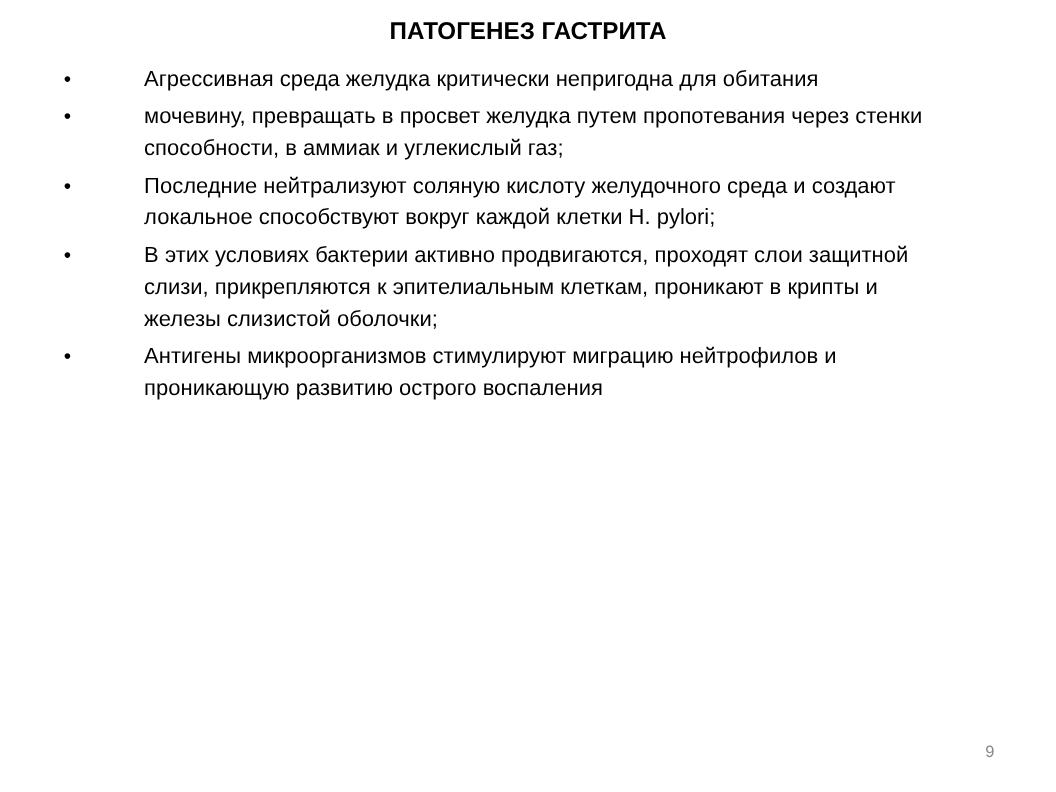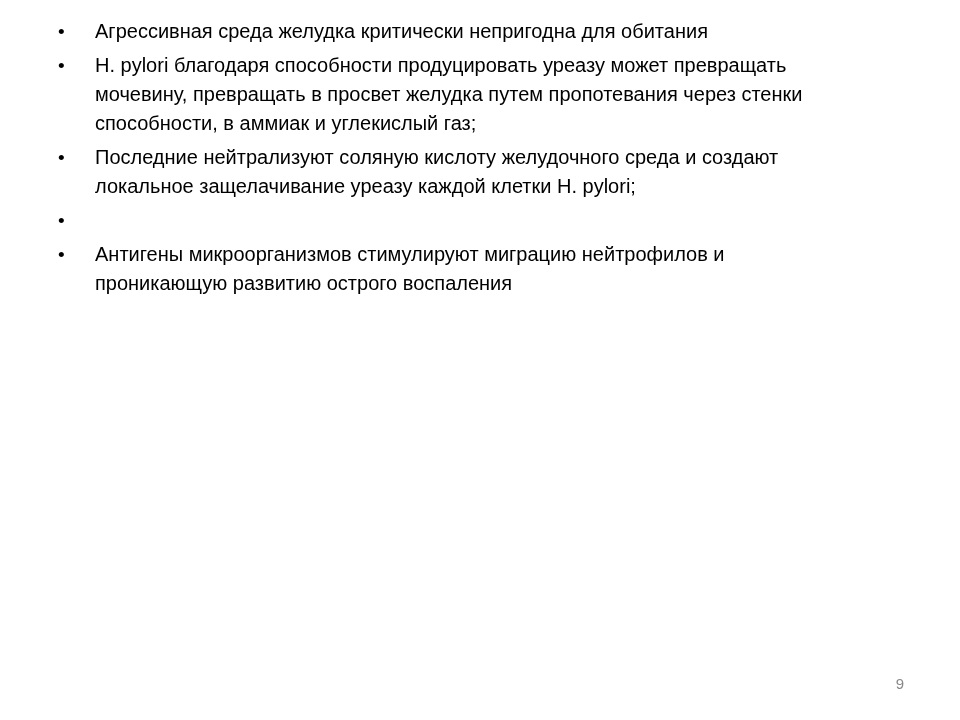--- a/index.html
+++ b/index.html
@@ -39,20 +39,21 @@
   }
   .bullet-marker {
     flex: 0 0 37px;
     width: 37px;
     font-size: 19px;
     line-height: 29px;
     color: #000000;
   }
   .bullet-text {
     flex: 1 1 auto;
+    margin-left: 36px;
   }
   .bullet-line {
     display: block;
     font-size: 20px;
     line-height: 29px;
     white-space: nowrap;
     color: #000000;
   }
   .page-number {
     position: absolute;
@@ -61,49 +62,54 @@
     font-size: 15px;
     line-height: 18px;
     color: #898989;
   }
 </style>
 </head>
 <body>
 
 <div class="slide">
 
+  <h1 class="slide-title">ПАТОГЕНЕЗ ГАСТРИТА</h1>
 
   <ul class="bullet-list">
 
     <li class="bullet-item">
       <span class="bullet-marker">•</span>
       <span class="bullet-text">
         <span class="bullet-line">Агрессивная среда желудка критически непригодна для обитания</span>
       </span>
     </li>
 
     <li class="bullet-item">
       <span class="bullet-marker">•</span>
       <span class="bullet-text">
-        <span class="bullet-line">H. pylori благодаря способности продуцировать уреазу может превращать</span>
         <span class="bullet-line">мочевину, превращать в просвет желудка путем пропотевания через стенки</span>
         <span class="bullet-line">способности, в аммиак и углекислый газ;</span>
       </span>
     </li>
 
     <li class="bullet-item">
       <span class="bullet-marker">•</span>
       <span class="bullet-text">
         <span class="bullet-line">Последние нейтрализуют соляную кислоту желудочного среда и создают</span>
-        <span class="bullet-line">локальное защелачивание уреазу каждой клетки H. pylori;</span>
+        <span class="bullet-line">локальное способствуют вокруг каждой клетки H. pylori;</span>
       </span>
     </li>
 
     <li class="bullet-item">
       <span class="bullet-marker">•</span>
+      <span class="bullet-text">
+        <span class="bullet-line">В этих условиях бактерии активно продвигаются, проходят слои защитной</span>
+        <span class="bullet-line">слизи, прикрепляются к эпителиальным клеткам, проникают в крипты и</span>
+        <span class="bullet-line">железы слизистой оболочки;</span>
+      </span>
     </li>
 
     <li class="bullet-item">
       <span class="bullet-marker">•</span>
       <span class="bullet-text">
         <span class="bullet-line">Антигены микроорганизмов стимулируют миграцию нейтрофилов и</span>
         <span class="bullet-line">проникающую развитию острого воспаления</span>
       </span>
     </li>
 

